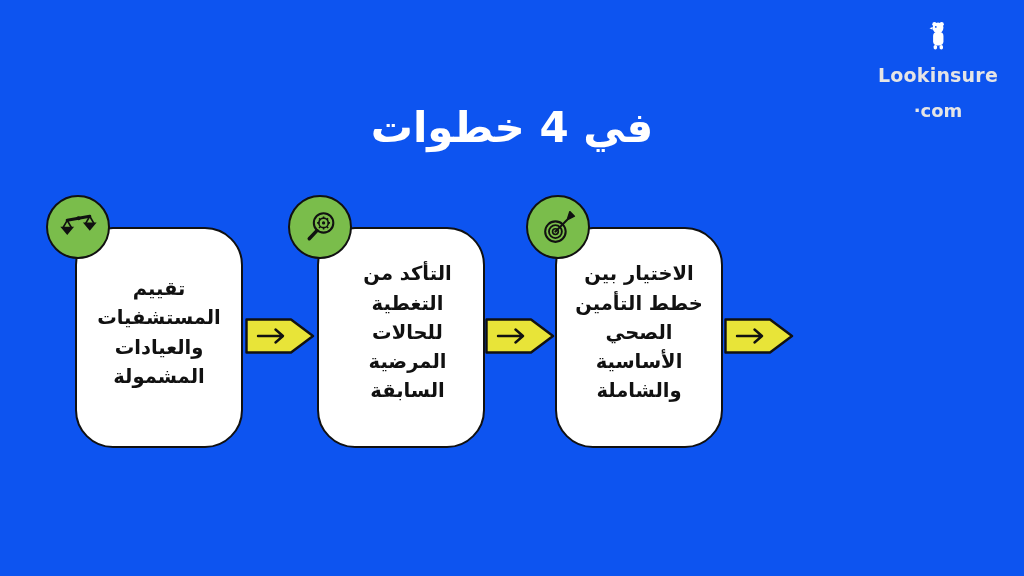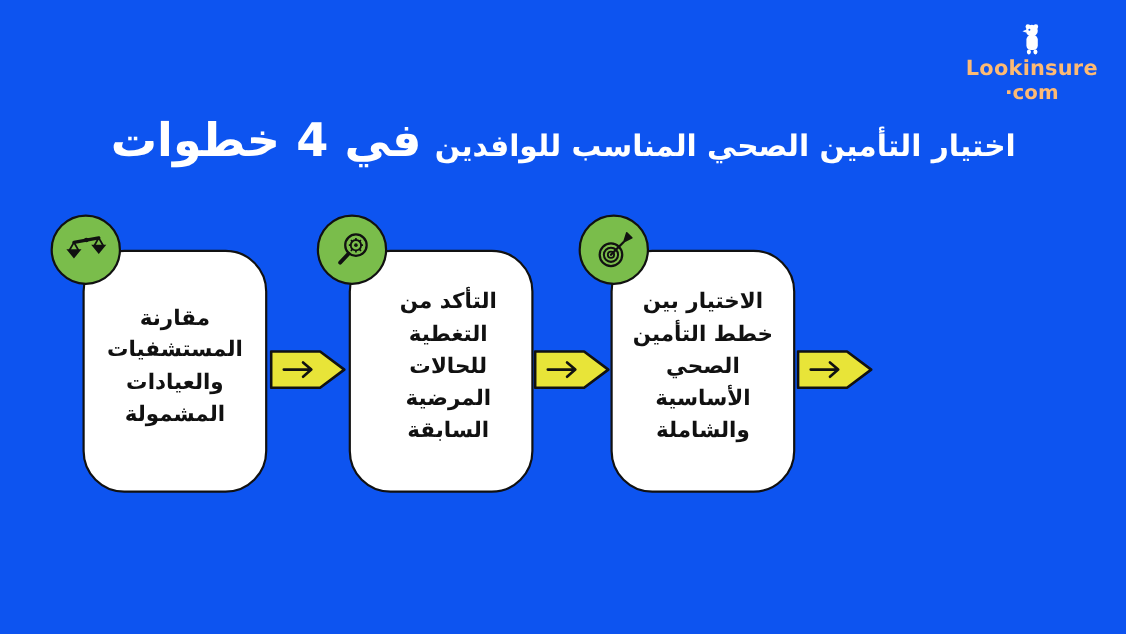--- a/index.html
+++ b/index.html
@@ -10,21 +10,21 @@
     --outline:#111111;
     --title-text:#ffffff;
     --card-text:#111111;
   }
   *{margin:0;padding:0;box-sizing:border-box;}
   html,body{width:1024px;height:576px;}
   body{font-family:"DejaVu Sans","Liberation Sans",sans-serif;}
   .page{position:relative;width:1024px;height:576px;background:var(--background);overflow:hidden;}
 
   
-  .logo{position:absolute;top:20px;right:26px;display:flex;flex-direction:column;align-items:center;color:#fdba74;}
+  .logo{position:absolute;top:20px;right:26px;display:flex;flex-direction:column;align-items:center;color:#e5e5e5;gap:13px;}
   .logo .mascot{width:27px;height:31px;margin-bottom:1px;}
   .brand{font-size:19px;font-weight:bold;letter-spacing:.2px;line-height:1.1;}
   .tld{font-size:18px;font-weight:bold;margin-top:1px;}
 
   
   .title{position:absolute;top:103px;left:0;right:0;direction:rtl;display:flex;justify-content:center;align-items:baseline;gap:12px;color:var(--title-text);}
   .title-main{font-size:27px;font-weight:700;}
   .title-bold{font-size:42px;font-weight:800;}
 
   
@@ -61,36 +61,35 @@
         <rect x="9.6" y="27.5" width="3.8" height="5" rx="1.8"></rect>
         <rect x="16.2" y="27.5" width="3.8" height="5" rx="1.8"></rect>
       </g>
       <circle cx="12" cy="7.5" r="1" fill="#0d54f0"></circle>
     </svg>
     <div class="brand">Lookinsure</div>
     <div class="tld">·com</div>
   </div>
 
   <div class="title">
-    <span class="title-main">اختيار التأمين الصحي المناسب للوافدين</span>
     <span class="title-bold">في 4 خطوات</span>
   </div>
 
   <div class="card card-1">
     <div class="badge">
       <svg viewBox="0 0 40 40" fill="none" stroke="#111" aria-hidden="true">
         <path d="M9 13 L31 9" stroke-width="3" stroke-linecap="round"></path>
         <circle cx="20" cy="11" r="2" fill="#111" stroke="none"></circle>
         <path d="M9 13 L5 20 M9 13 L13 20" stroke-width="1.6"></path>
         <path d="M4 20 L14 20 L9 26 Z" stroke-width="1.6" fill="#111"></path>
         <path d="M31 9 L27 16 M31 9 L35 16" stroke-width="1.6"></path>
         <path d="M26 16 L36 16 L31 22 Z" stroke-width="1.6" fill="#111"></path>
       </svg>
     </div>
-    <div class="card-text">مقارنة
+    <div class="card-text">تقييم
 المستشفيات
 والعيادات
 المشمولة</div>
   </div>
 
   <div class="arrow arrow-1">
     <svg viewBox="0 0 70 40" aria-hidden="true">
       <polygon points="1.5,3.5 46,3.5 68,20 46,36.5 1.5,36.5" fill="#e8e438" stroke="#111" stroke-width="2.4" stroke-linejoin="round"></polygon>
       <path d="M13 20 H37 M30.5 13.5 L38 20 L30.5 26.5" stroke="#111" stroke-width="2.4" fill="none" stroke-linecap="round" stroke-linejoin="round"></path>
     </svg>

